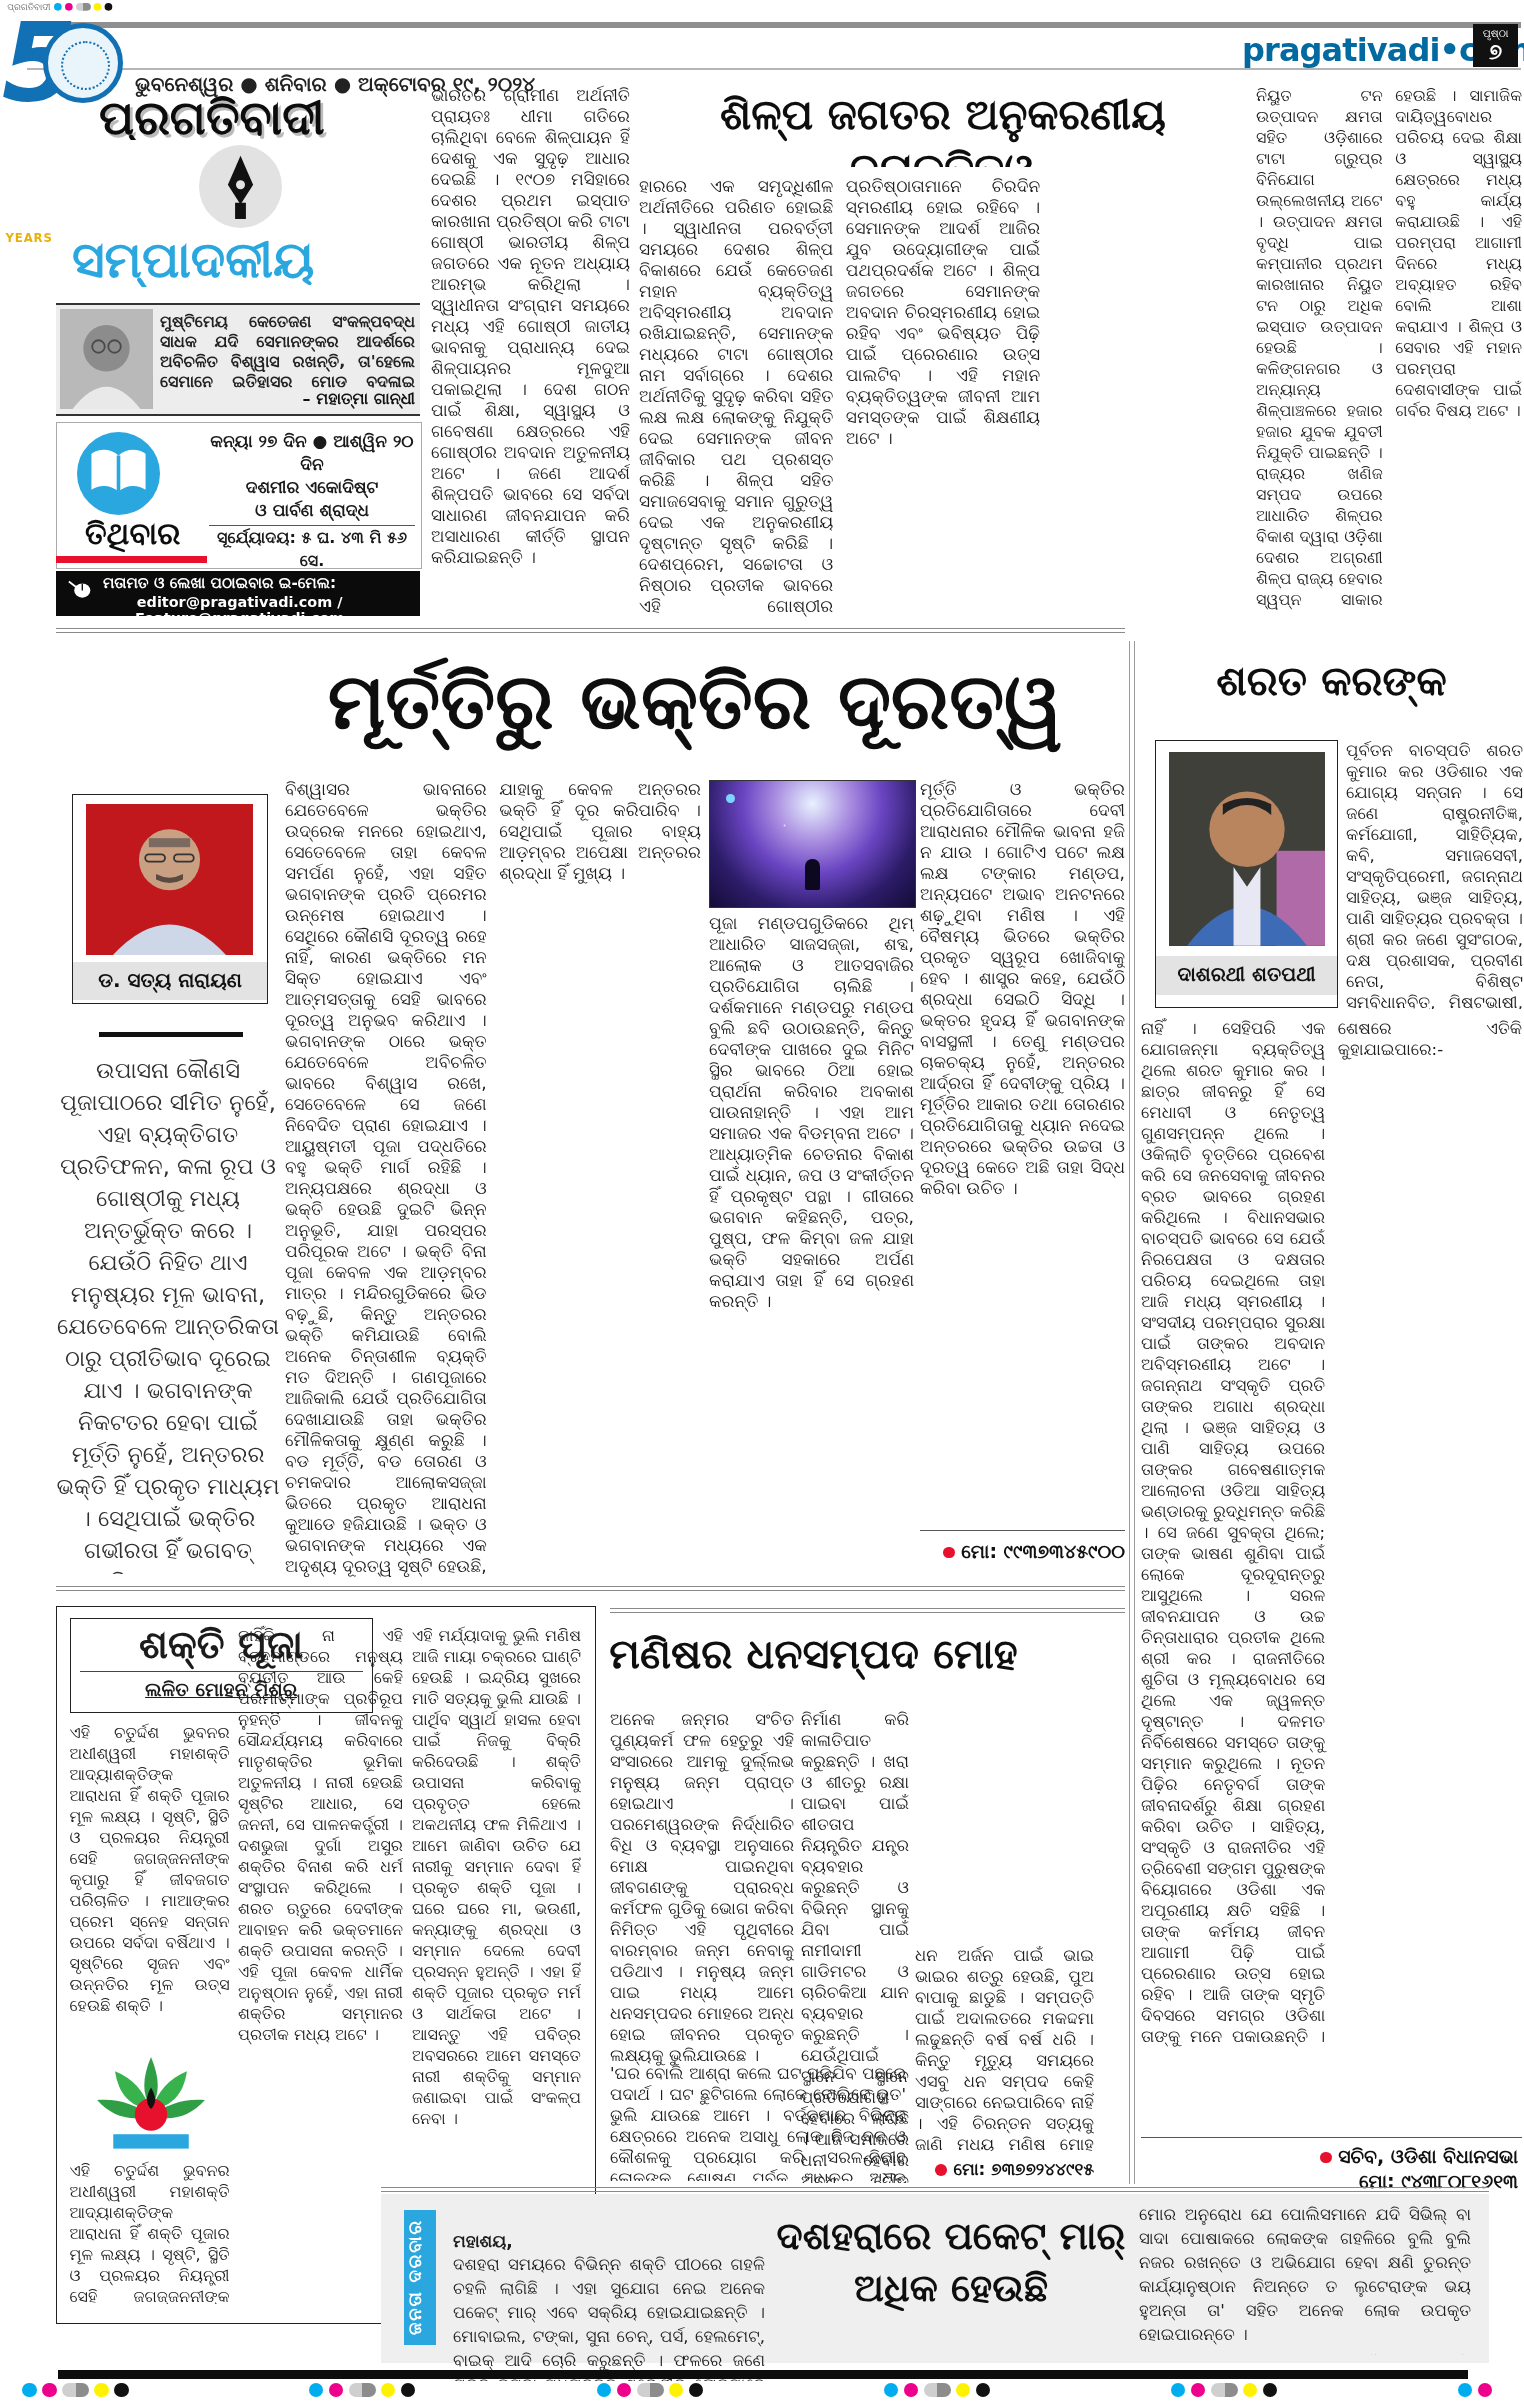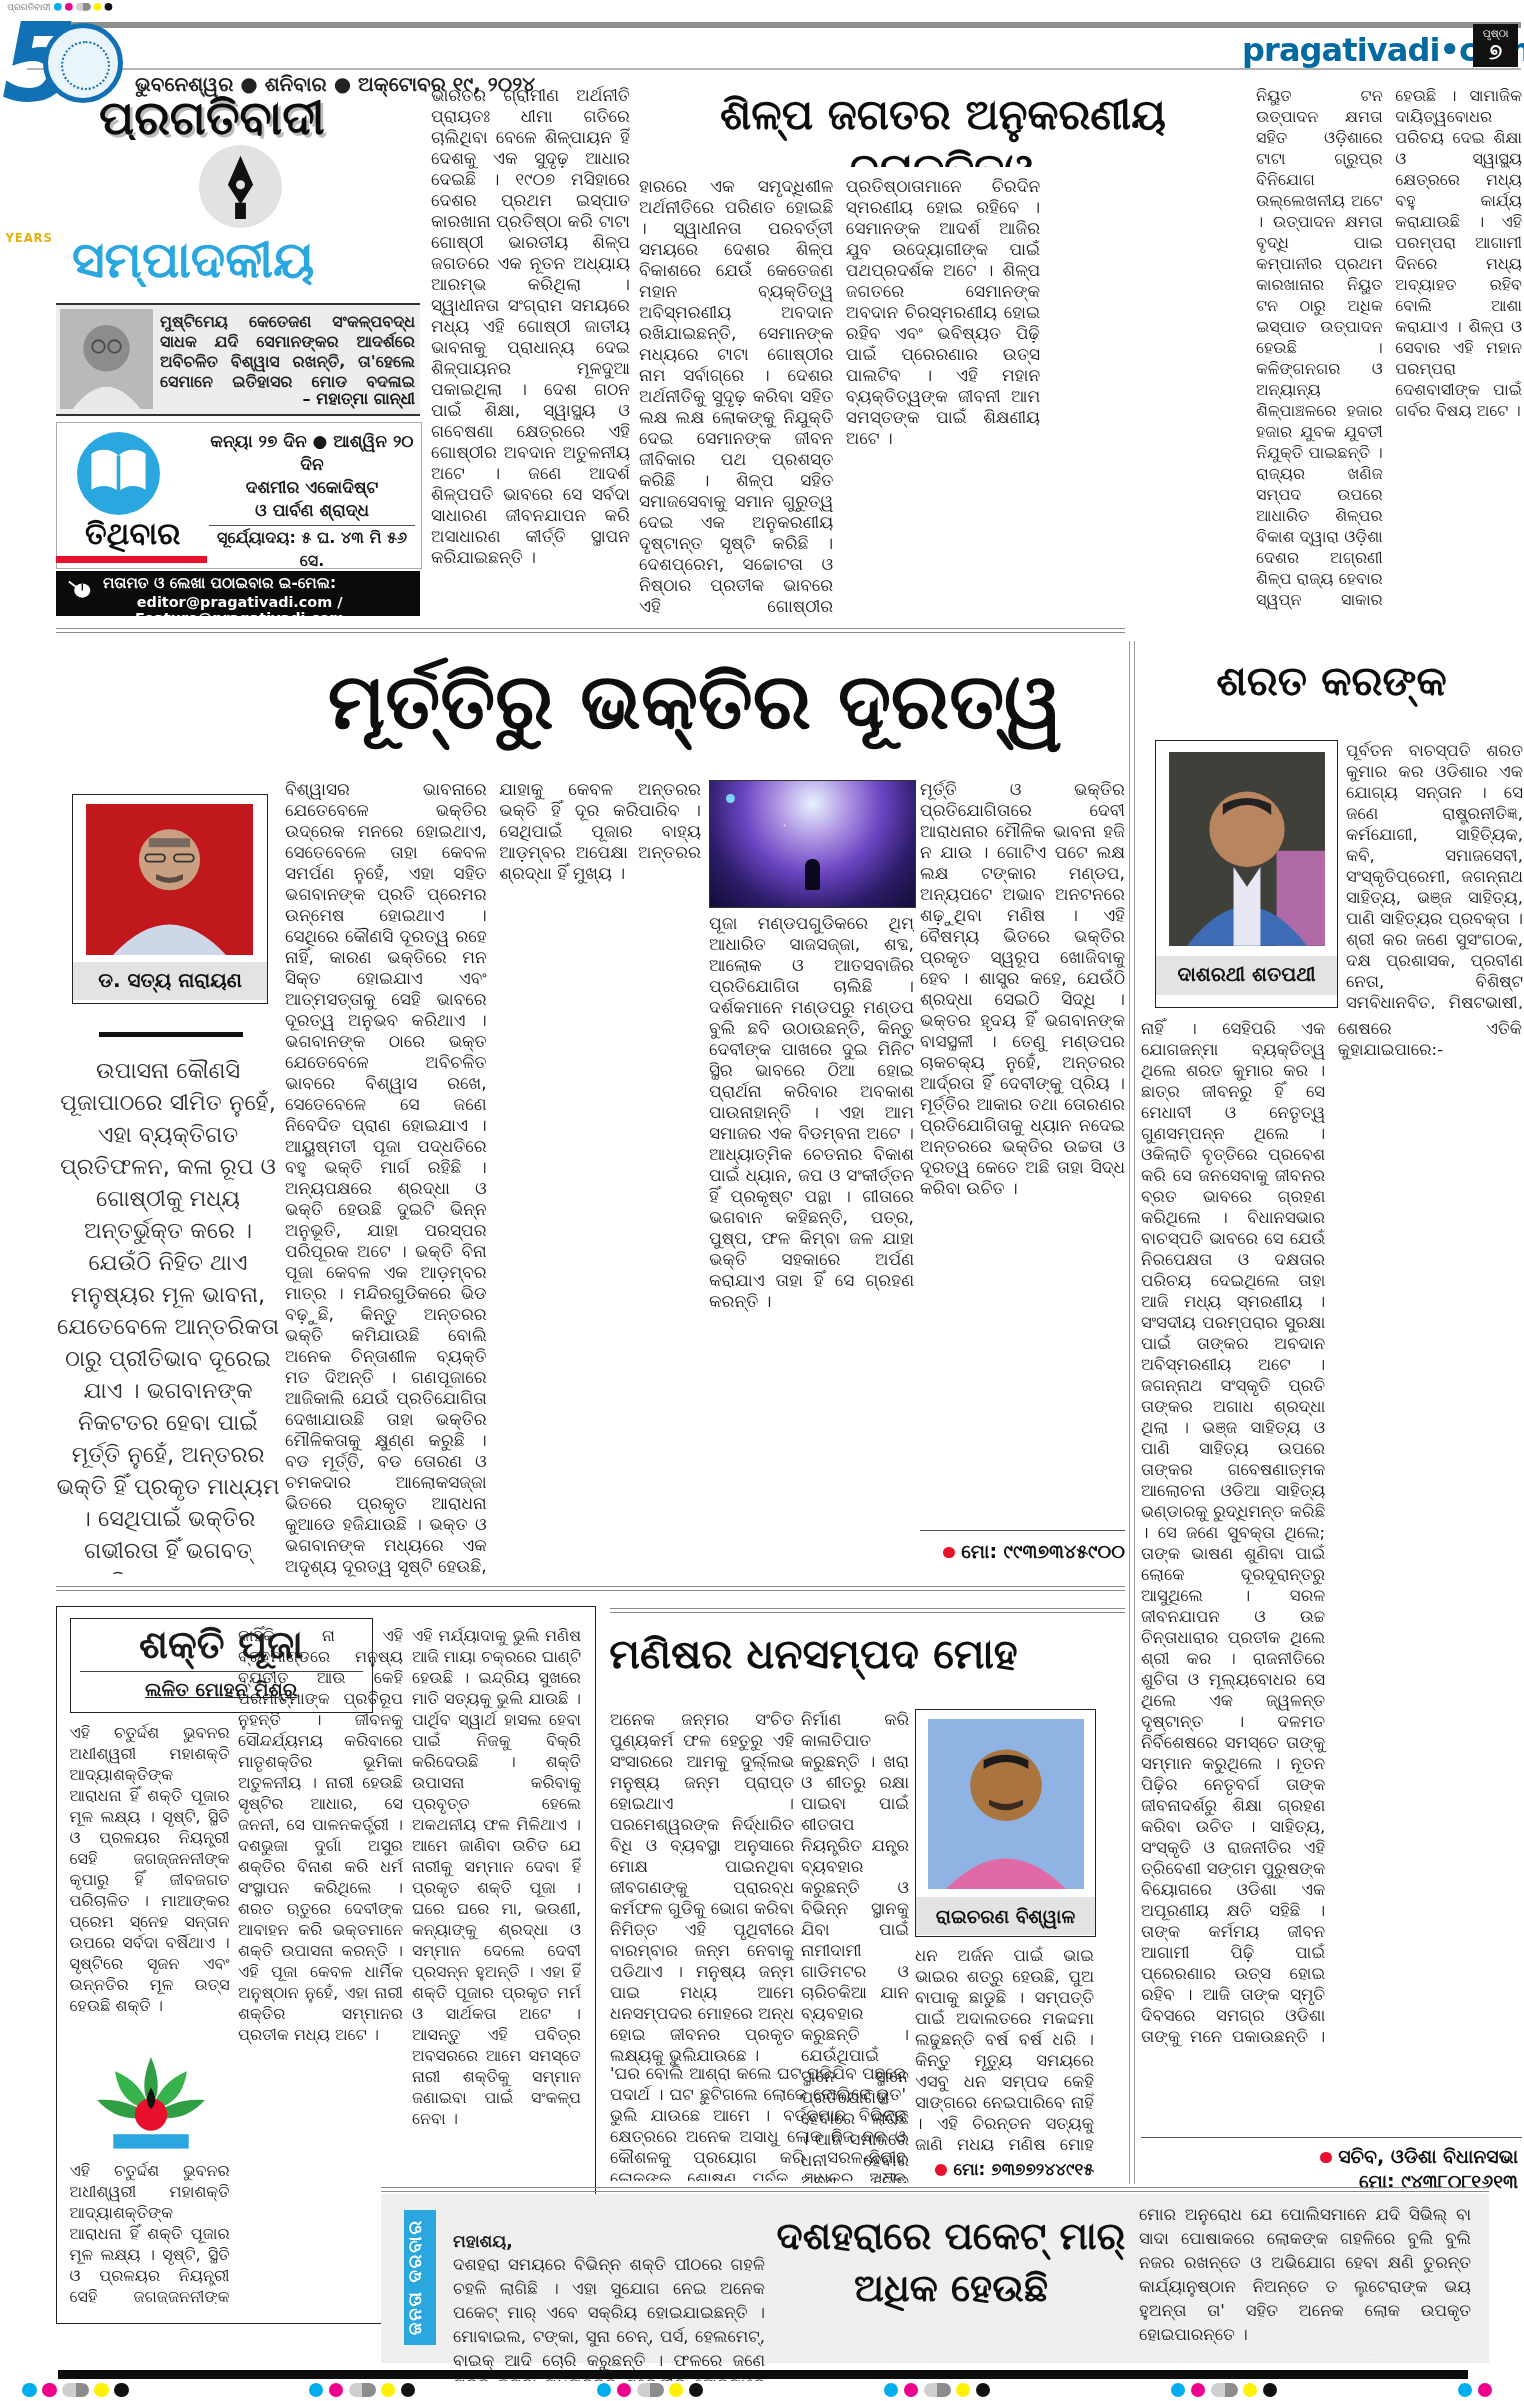--- a/index.html
+++ b/index.html
@@ -199,32 +199,20 @@
     <div class="abs sig" style="left:341px;top:660px;width:183px;font-size:17px;"><span class="red-dot"></span><span>ମୋ: ୯୪୩୭୯୮୫୮୬୬</span></div>
   </div>
 
   <div class="abs dbl" style="left:610px;top:1608px;width:515px;"></div>
   <div class="abs headline" style="left:502px;top:1620px;width:623px;height:75px;font-size:41px;line-height:68px;">ମଣିଷର ଧନସମ୍ପଦ ମୋହ</div>
 
   <div class="abs bt" style="left:610px;top:1709px;width:184px;height:474px;font-size:16.6px;">ଅନେକ ଜନ୍ମର ସଂଚିତ ପୁଣ୍ୟକର୍ମ ଫଳ ହେତୁରୁ ଏହି ସଂସାରରେ ଆମକୁ ଦୁର୍ଲ୍ଲଭ ମନୁଷ୍ୟ ଜନ୍ମ ପ୍ରାପ୍ତ ହୋଇଥାଏ । ପରମେଶ୍ୱରଙ୍କ ନିର୍ଦ୍ଧାରିତ ବିଧି ଓ ବ୍ୟବସ୍ଥା ଅନୁସାରେ ମୋକ୍ଷ ପାଇନଥିବା ଜୀବଗଣଙ୍କୁ ପ୍ରାରବ୍ଧ କର୍ମଫଳ ଗୁଡିକୁ ଭୋଗ କରିବା ନିମିତ୍ତ ଏହି ପୃଥିବୀରେ ବାରମ୍ବାର ଜନ୍ମ ନେବାକୁ ପଡିଥାଏ । ମନୁଷ୍ୟ ଜନ୍ମ ପାଇ ମଧ୍ୟ ଆମେ ଧନସମ୍ପଦର ମୋହରେ ଅନ୍ଧ ହୋଇ ଜୀବନର ପ୍ରକୃତ ଲକ୍ଷ୍ୟକୁ ଭୁଲିଯାଉଛେ ।</div>
   <div class="abs bt" style="left:801px;top:1709px;width:108px;height:474px;font-size:16.6px;">ନିର୍ମାଣ କରି କାଳାତିପାତ କରୁଛନ୍ତି । ଖରା ଓ ଶୀତରୁ ରକ୍ଷା ପାଇବା ପାଇଁ ଶୀତତାପ ନିୟନ୍ତ୍ରିତ ଯନ୍ତ୍ର ବ୍ୟବହାର କରୁଛନ୍ତି ଓ ବିଭିନ୍ନ ସ୍ଥାନକୁ ଯିବା ପାଇଁ ନାମୀଦାମୀ ଗାଡିମଟର ଓ ଚାରିଚକିଆ ଯାନ ବ୍ୟବହାର କରୁଛନ୍ତି । ଯେଉଁଥିପାଇଁ ସ୍ଥାନେ ସ୍ଥାନେ ପ୍ରତିଯୋଗିତା ହେବାରେ ଲାଗିଛି । ଆଜି ସମାଜରେ ଧନୀ ହେବାର ଅନ୍ଧ ଦୌଡ ଚାଲିଛି, ଯେଉଁଥିରେ ନୀତି ନୈତିକତା ସବୁ ଭୁଲି ଯାଉଛନ୍ତି ମଣିଷ ।</div>
 
   <div class="abs photo-frame" style="left:718px;top:1712px;width:0px;height:0px;border:none;"></div>
-  <div class="abs photo-frame" style="left:915px;top:1709px;width:179px;height:226px;">
-    <div class="abs" style="left:11.7px;top:9px;width:156px;height:170px;background:#7da7d9;overflow:hidden;">
-      <svg width="156" height="170" viewBox="0 0 174 190">
-          <rect width="174" height="190" fill="#8fb4e3"></rect>
-          <circle cx="87" cy="74" r="40" fill="#a9743e"></circle>
-          <path d="M62 56 Q87 40 112 56 L112 46 Q87 34 62 46 Z" fill="#1a1a1a"></path>
-          <path d="M68 96 Q87 108 106 96 L106 90 Q87 100 68 90 Z" fill="#3a2a20"></path>
-          <path d="M20 190 Q87 122 154 190 Z" fill="#e06aa8"></path>
-        </svg>
-    </div>
-    <div class="abs nameplate" style="left:0;top:187px;width:179px;height:38px;font-size:19px;line-height:38px;">ରାଇଚରଣ ବିଶ୍ୱାଳ</div>
-  </div>
   <div class="abs bt" style="left:915px;top:1945px;width:179px;height:206px;font-size:16.6px;">ଧନ ଅର୍ଜନ ପାଇଁ ଭାଇ ଭାଇର ଶତ୍ରୁ ହେଉଛି, ପୁଅ ବାପାକୁ ଛାଡୁଛି । ସମ୍ପତ୍ତି ପାଇଁ ଅଦାଲତରେ ମକଦ୍ଦମା ଲଢୁଛନ୍ତି ବର୍ଷ ବର୍ଷ ଧରି । କିନ୍ତୁ ମୃତ୍ୟୁ ସମୟରେ ଏସବୁ ଧନ ସମ୍ପଦ କେହି ସାଙ୍ଗରେ ନେଇପାରିବେ ନାହିଁ । ଏହି ଚିରନ୍ତନ ସତ୍ୟକୁ ଜାଣି ମଧ୍ୟ ମଣିଷ ମୋହ ଛାଡିପାରୁ ନାହିଁ ।</div>
   <div class="abs bt" style="left:1105px;top:1709px;width:18px;height:0;"></div>
   <div class="abs bt" style="left:610px;top:2063px;width:296px;height:118px;font-size:16.6px;">'ଘର ବୋଲି ଆଶ୍ରା କଲେ ଘଟ ପଡିଯିବ ପଛରେ ପଦାର୍ଥ । ଘଟ ଛୁଟିଗଲେ ଲୋକେ ବୋଲିବେ ଭୂତ' ଭୁଲି ଯାଉଛେ ଆମେ । ବର୍ତ୍ତମାନ ବିଭିନ୍ନ କ୍ଷେତ୍ରରେ ଅନେକ ଅସାଧୁ ଲୋକ ନିଜ ବଳ ଓ କୌଶଳକୁ ପ୍ରୟୋଗ କରି ସରଳ-ନିରୀହ ଲୋକଙ୍କୁ ଶୋଷଣ ପୂର୍ବକ ଅଧିକରୁ ଅଧିକ ସ୍ଥାବର ଅସ୍ଥାବର ସମ୍ପତ୍ତି ଠୁଳ କରିବା ପାଇଁ ନଜର କଷ୍ଟାର୍ଜିତ ଅଥବା ଅନ୍ୟାୟୋପାର୍ଜିତ ଅର୍ଥ ବଳରେ କୋଠାଘର କରୁଛନ୍ତି । ମଧ୍ୟ ବୈଷ୍ଣବ କବି ଭକ୍ତଚରଣ ଦାସଙ୍କ ରଚିତ ମନବୋଧ ଚଉତିଶାର ଏହି କାଳଜୟୀ ପଦକୁ ସ୍ମରଣ କରି ଆମେ ଧନ ମୋହରୁ ମୁକ୍ତ ହେବା ଉଚିତ ।</div>
   <div class="abs sig" style="left:915px;top:2157px;width:179px;font-size:17px;"><span class="red-dot"></span><span>ମୋ: ୭୩୭୭୨୪୪୯୧୫</span></div>
 
   <div class="abs dbl" style="left:381px;top:2187px;width:1108px;"></div>
   <div class="abs graybox" style="left:381px;top:2194px;width:1108px;height:169px;">
     <div class="abs vlabel" style="left:23px;top:16px;width:32px;height:135px;">ଜନତା ଦରବାର</div>
     <div class="abs" style="left:72px;top:23px;width:312px;height:152px;overflow:hidden;margin-top:12px;">
       <div style="font-size:17px;line-height:24px;font-weight:700;">ମହାଶୟ,</div>

